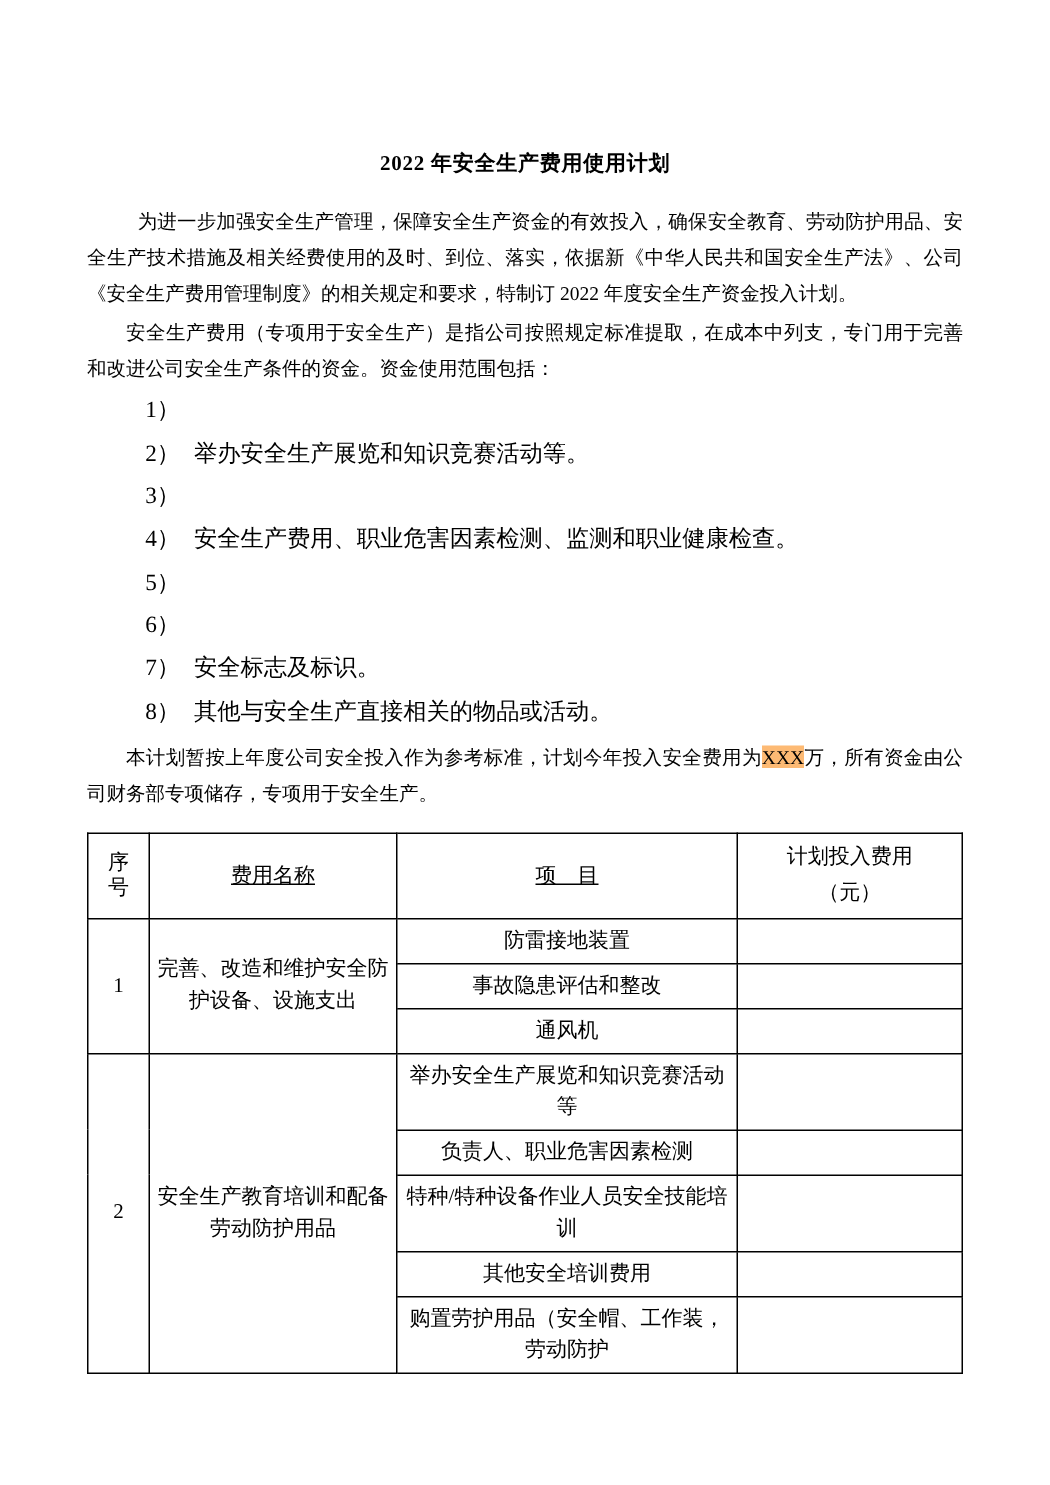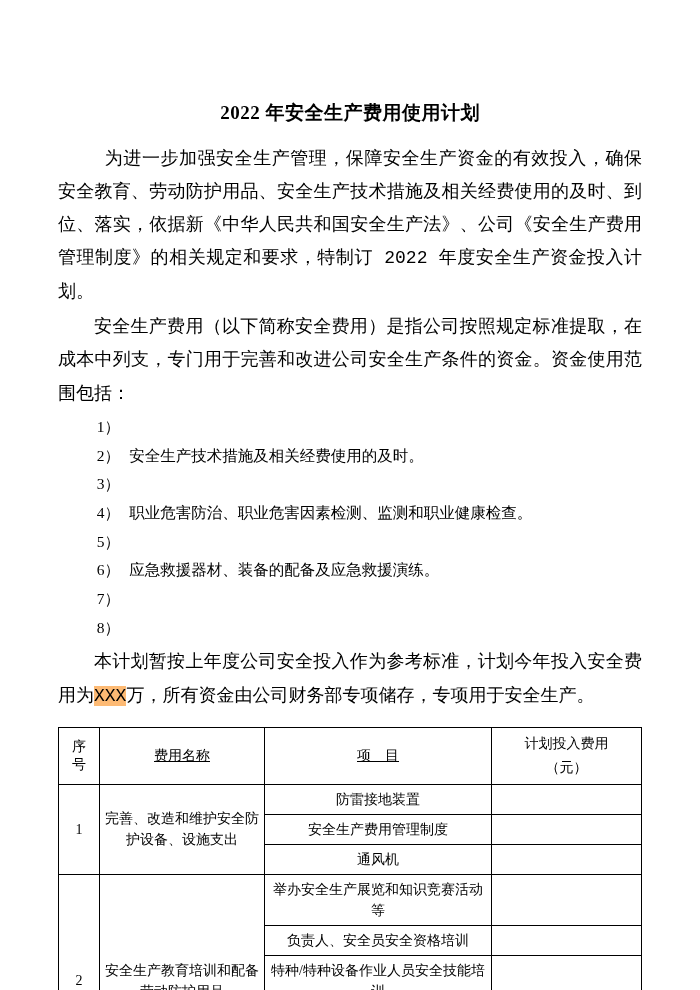--- a/index.html
+++ b/index.html
@@ -18,32 +18,31 @@
   .page {
     width: 700px;
     height: 990px;
     box-sizing: border-box;
     padding: 100px 58px 0 58px;
     position: relative;
   }
   .doc-title {
     text-align: center;
     font-weight: bold;
-    font-size: 19px;
+    font-size: 14px;
     letter-spacing: 0.5px;
     margin: 0 0 16px 0;
     line-height: 1.4;
   }
   p.body-par {
-    font-size: 18px;
+    font-size: 13px;
     line-height: 1.85;
     margin: 0 0 2px 0;
     text-align: justify;
     text-justify: inter-ideograph;
-    font-family: Liberation Mono, monospace;
   }
   p.indent2 {
     text-indent: 2em;
   }
   p.indent3 {
     text-indent: 2.6em;
   }
   .list-block {
     margin: 2px 0 4px 0;
   }
@@ -100,49 +99,50 @@
   }
 </style>
 </head>
 <body>
 
 <div class="page">
 
   <h1 class="doc-title">2022 年安全生产费用使用计划</h1>
 
   <p class="body-par indent3">为进一步加强安全生产管理，保障安全生产资金的有效投入，确保安全教育、劳动防护用品、安全生产技术措施及相关经费使用的及时、到位、落实，依据新《中华人民共和国安全生产法》、公司《安全生产费用管理制度》的相关规定和要求，特制订 2022 年度安全生产资金投入计划。</p>
-  <p class="body-par indent2">安全生产费用（以下简称安全费用）是指公司按照规定标准提取，在成本中列支，专门用于完善和改进公司安全生产条件的资金。资金使用范围包括：</p>
+  <p class="body-par indent2">安全生产费用（专项用于安全生产）是指公司按照规定标准提取，在成本中列支，专门用于完善和改进公司安全生产条件的资金。资金使用范围包括：</p>
 
   <div class="list-block">
     <div class="list-item">
       <span class="list-num">1）</span>
     </div>
     <div class="list-item">
       <span class="list-num">2）</span>
-      <span class="list-text">安全生产技术措施及相关经费使用的及时。</span>
+      <span class="list-text">举办安全生产展览和知识竞赛活动等。</span>
     </div>
     <div class="list-item">
       <span class="list-num">3）</span>
     </div>
     <div class="list-item">
       <span class="list-num">4）</span>
-      <span class="list-text">职业危害防治、职业危害因素检测、监测和职业健康检查。</span>
+      <span class="list-text">安全生产费用、职业危害因素检测、监测和职业健康检查。</span>
     </div>
     <div class="list-item">
       <span class="list-num">5）</span>
     </div>
     <div class="list-item">
       <span class="list-num">6）</span>
-      <span class="list-text">应急救援器材、装备的配备及应急救援演练。</span>
     </div>
     <div class="list-item">
       <span class="list-num">7）</span>
+      <span class="list-text">安全标志及标识。</span>
     </div>
     <div class="list-item">
       <span class="list-num">8）</span>
+      <span class="list-text">其他与安全生产直接相关的物品或活动。</span>
     </div>
   </div>
 
   <p class="body-par indent2"><span>本计划暂按上年度公司安全投入作为参考标准，计划今年投入安全费用为</span><span class="hl">XXX</span><span>万，所有资金由公司财务部专项储存，专项用于安全生产。</span></p>
 
 
   <table class="plan">
     <tbody>
       <tr>
         <td class="col-seq">
@@ -157,36 +157,36 @@
         </td>
       </tr>
 
       <tr class="row-h">
         <td class="col-seq" rowspan="3">1</td>
         <td class="col-name name-cell" rowspan="3">完善、改造和维护安全防护设备、设施支出</td>
         <td class="col-item">防雷接地装置</td>
         <td class="col-amount"></td>
       </tr>
       <tr class="row-h">
-        <td class="col-item">安全生产费用管理制度</td>
+        <td class="col-item">事故隐患评估和整改</td>
         <td class="col-amount"></td>
       </tr>
       <tr class="row-h">
         <td class="col-item">通风机</td>
         <td class="col-amount"></td>
       </tr>
 
       <tr class="row-h">
         <td class="col-seq" rowspan="5">2</td>
         <td class="col-name name-cell" rowspan="5">安全生产教育培训和配备劳动防护用品</td>
         <td class="col-item">举办安全生产展览和知识竞赛活动等</td>
         <td class="col-amount"></td>
       </tr>
       <tr class="row-h">
-        <td class="col-item">负责人、安全员安全资格培训</td>
+        <td class="col-item">负责人、职业危害因素检测</td>
         <td class="col-amount"></td>
       </tr>
       <tr class="row-h">
         <td class="col-item">特种/特种设备作业人员安全技能培训</td>
         <td class="col-amount"></td>
       </tr>
       <tr class="row-h">
         <td class="col-item">其他安全培训费用</td>
         <td class="col-amount"></td>
       </tr>

